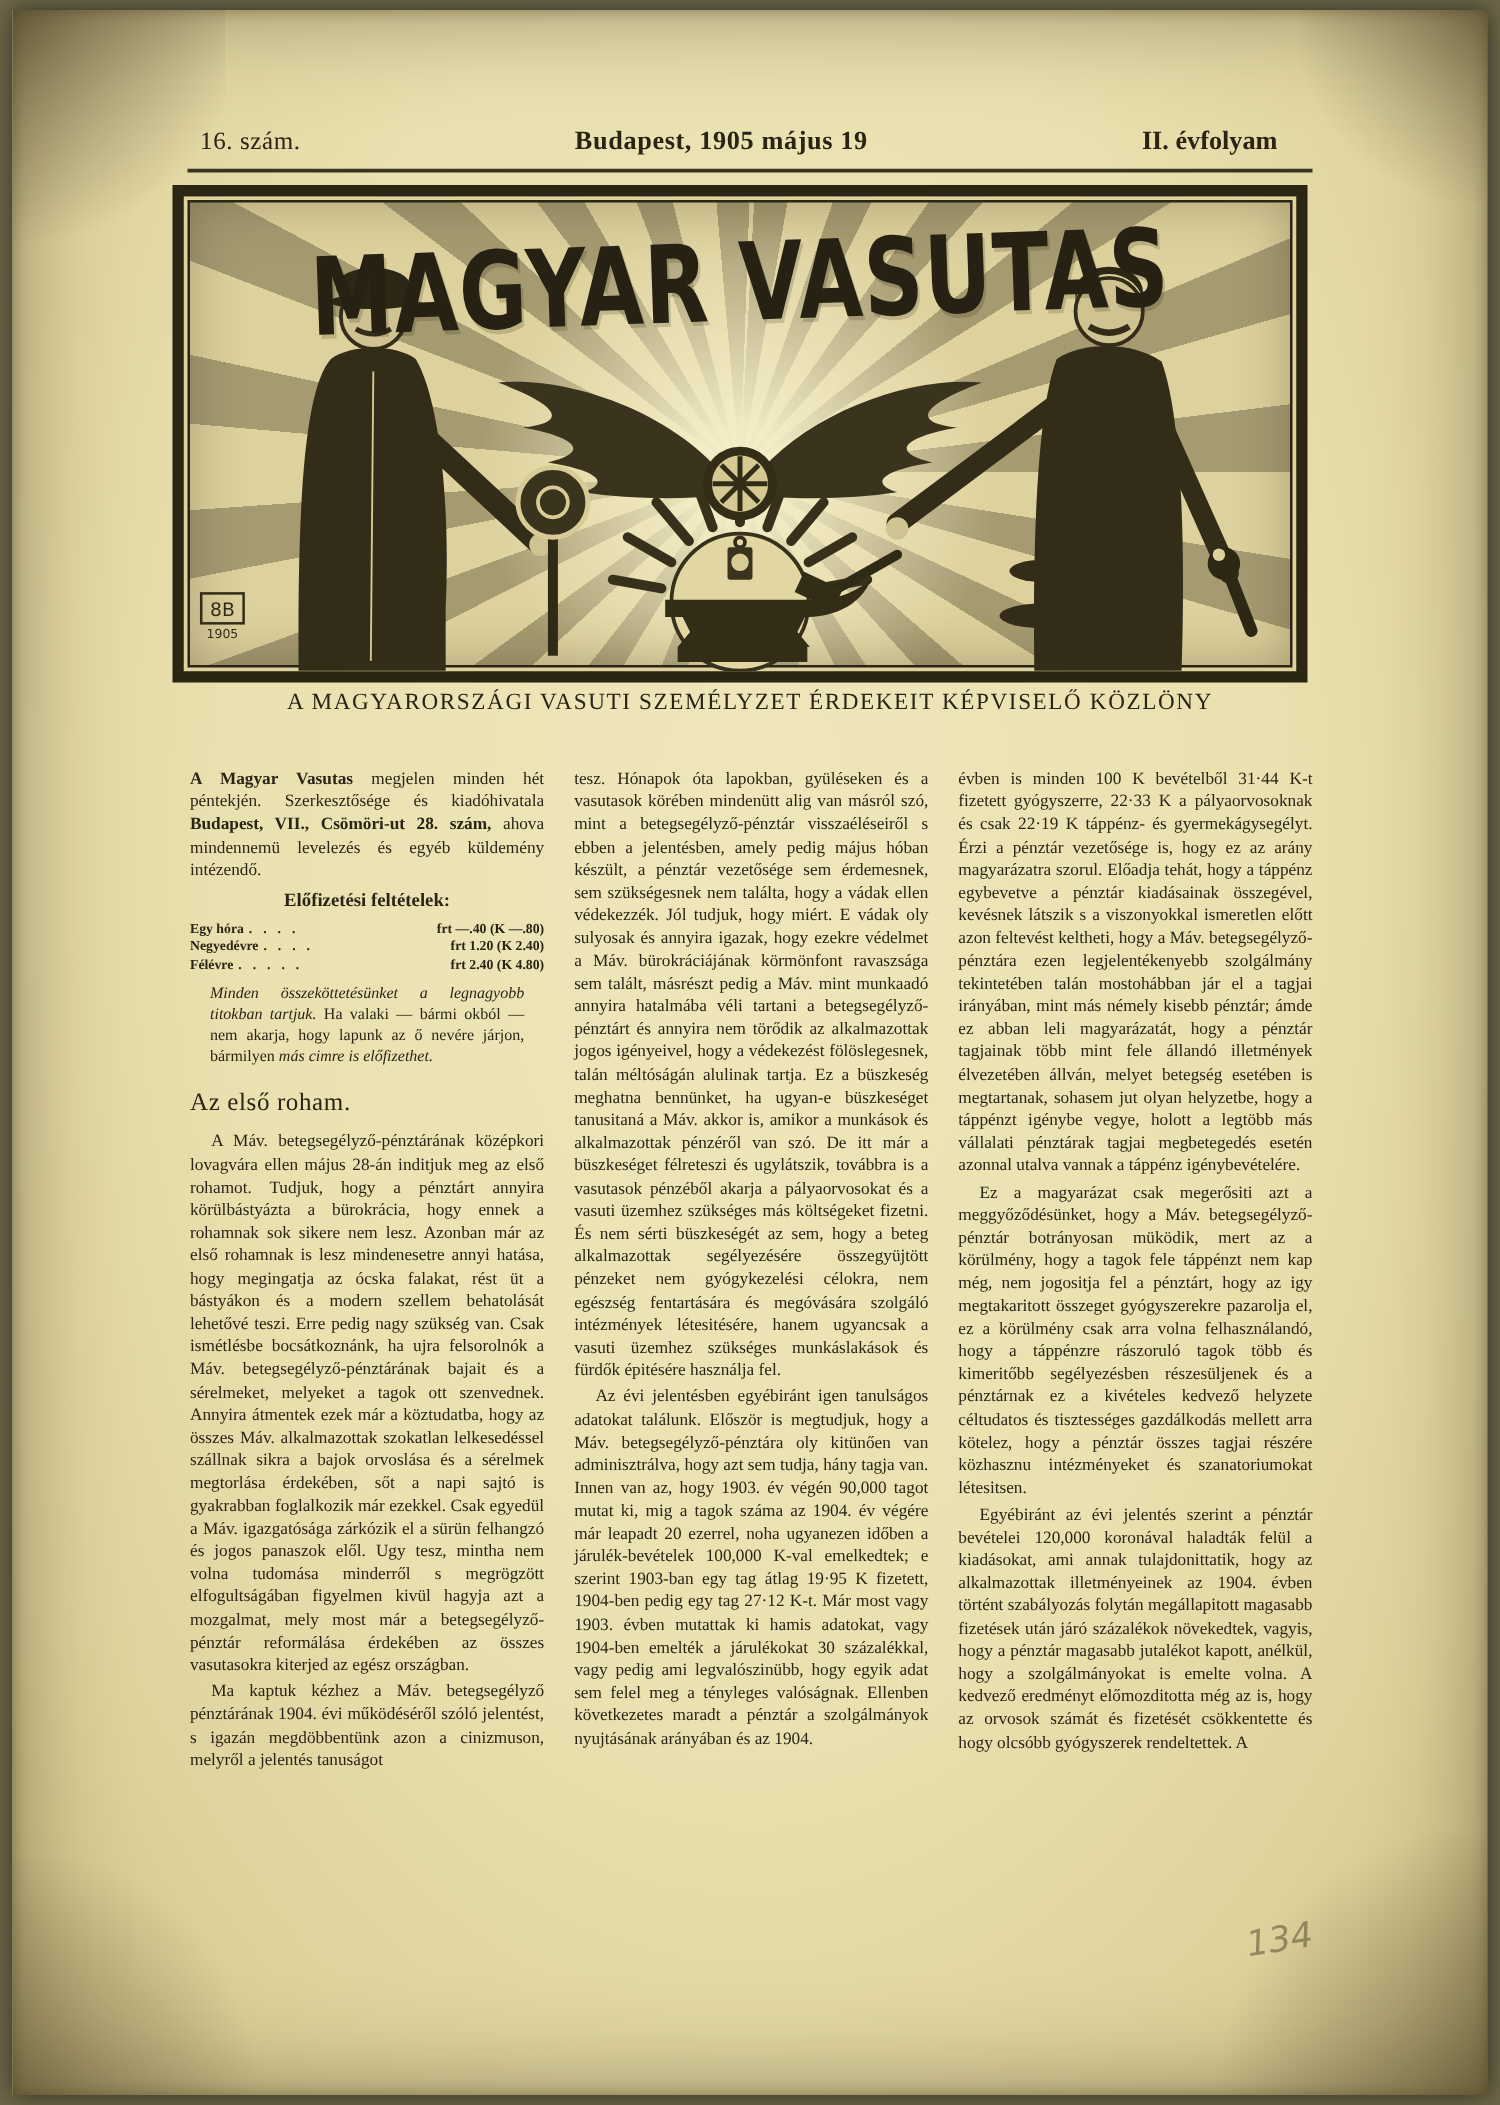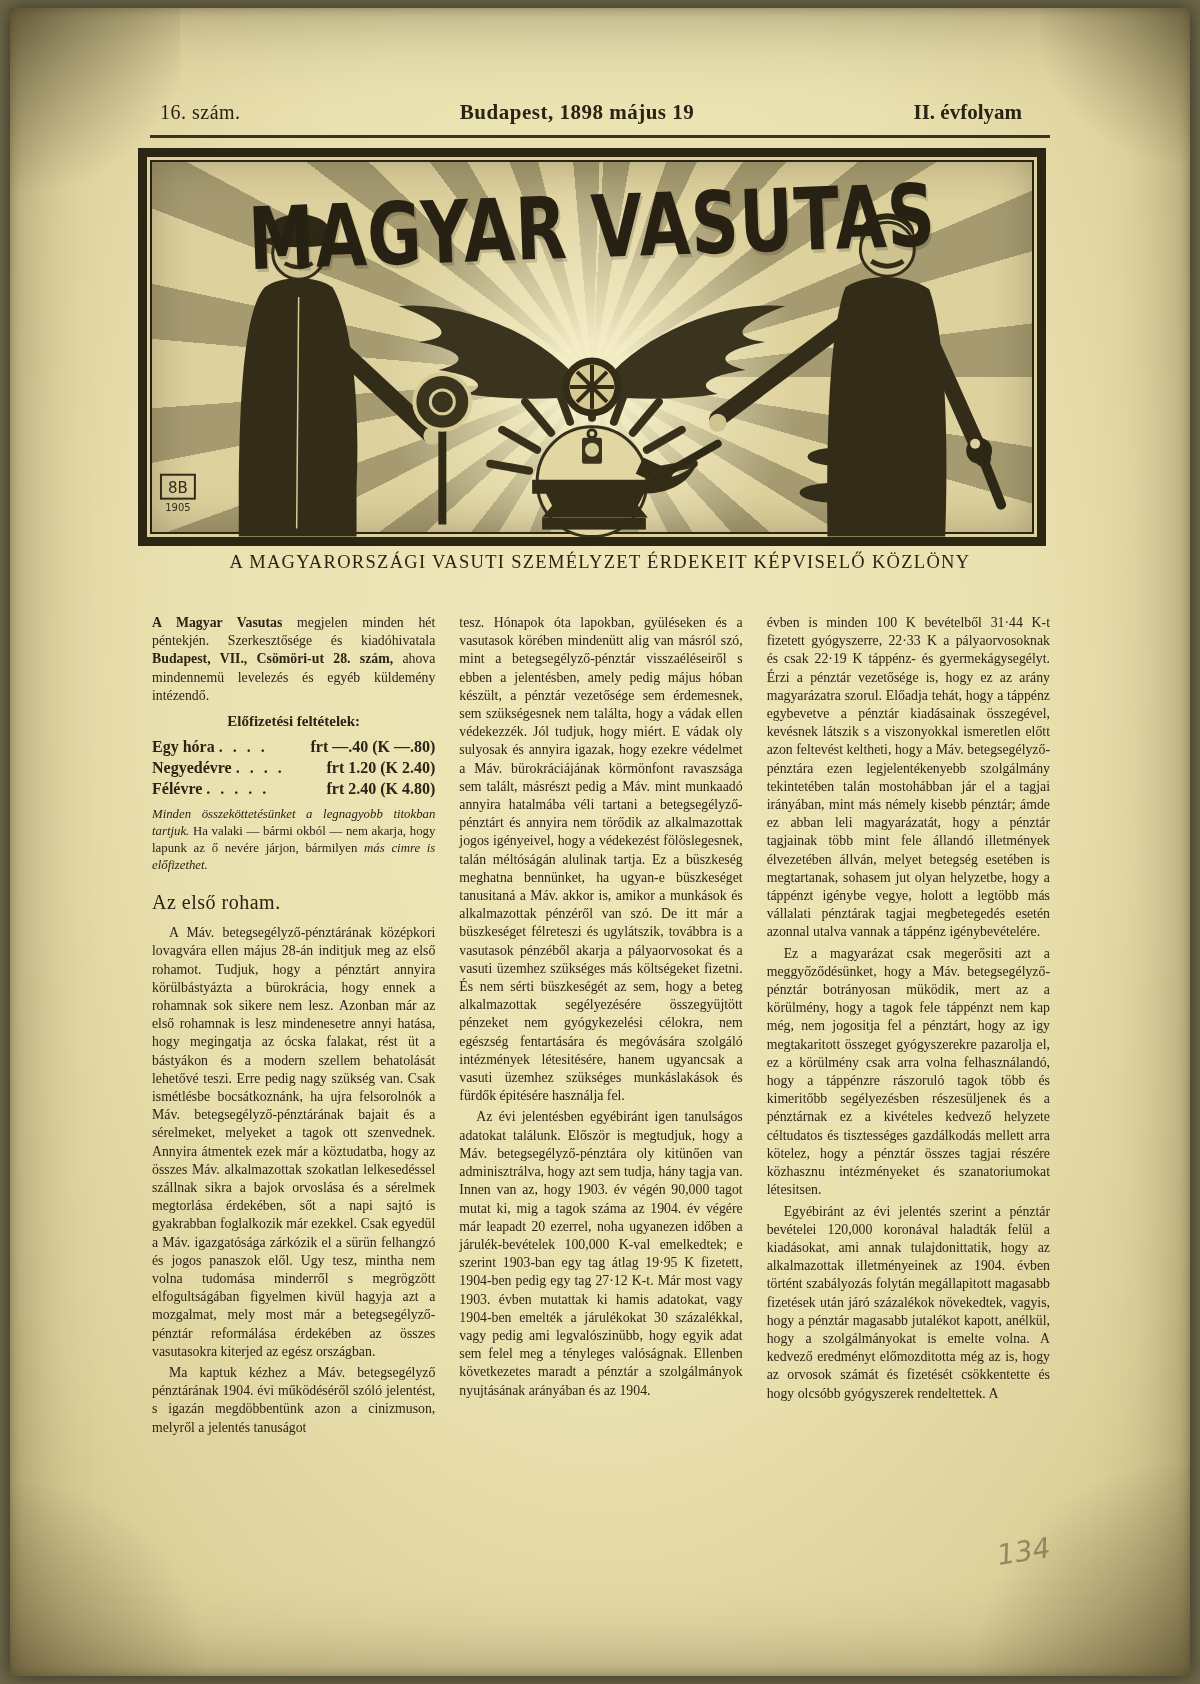--- a/index.html
+++ b/index.html
@@ -57,24 +57,24 @@
   }
 
   
   .columns{
     position:absolute;top:606px;left:142px;width:898px;
     display:flex;gap:24px;color:#2a2415;
   }
   .col{flex:1;font-size:13.8px;line-height:1.32;text-align:justify;}
   .intro{margin:0 0 7px;}
   .sub-head{text-align:center;font-weight:bold;font-size:15px;margin:6px 0 4px;}
-  .rates{font-weight:bold;font-size:16px;margin:0 0 7px;}
+  .rates{font-weight:bold;font-size:11px;margin:0 0 7px;}
   .rate-row{display:flex;white-space:nowrap;}
   .rate-dots{flex:1;overflow:hidden;padding:0 4px;letter-spacing:3px;}
-  .secrecy{font-size:12.8px;margin:0 0 4px;}
+  .secrecy{font-size:12.8px;margin:0 16px 4px;}
   .art-head{font-size:20px;font-weight:400;margin:15px 0 9px;letter-spacing:.5px;}
   .para{margin:0 0 3px;text-indent:17px;}
   .para.first{text-indent:0;}
 
   .pencil{
     position:absolute;right:140px;bottom:108px;
     font-family:"DejaVu Sans", sans-serif;font-size:28px;font-style:italic;
     color:rgba(100,88,60,.6);transform:rotate(-9deg);
   }
 </style>
@@ -82,21 +82,21 @@
 <body>
 
 <div class="paper">
   <div class="stain tl"></div>
   <div class="stain tr"></div>
   <div class="stain bl"></div>
   <div class="stain br"></div>
 
   <div class="header-row">
     <span class="issue">16. szám.</span>
-    <span class="dateline">Budapest, 1898 május 19</span>
+    <span class="dateline">Budapest, 1905 május 19</span>
     <span class="volume">II. évfolyam</span>
   </div>
   <div class="header-rule"></div>
 
   <div class="masthead">
     <svg class="mast-art" viewBox="0 0 892 380">
 
       <g stroke="#37311c" stroke-width="8" stroke-linecap="round">
         <line x1="383" y1="314" x2="344" y2="307"></line>
         <line x1="391" y1="293" x2="356" y2="273"></line>

